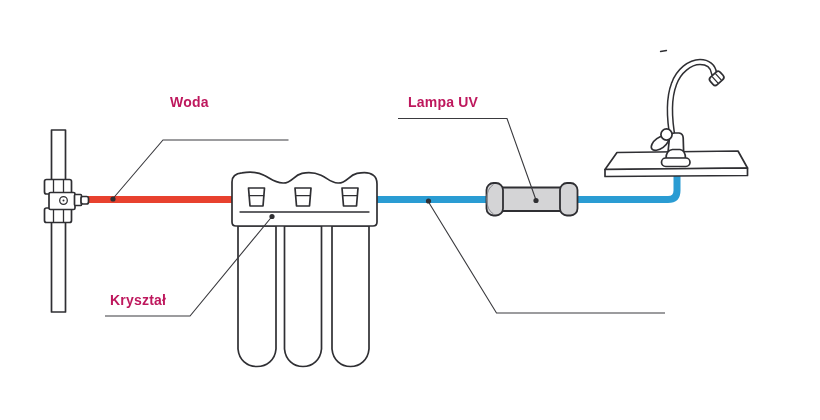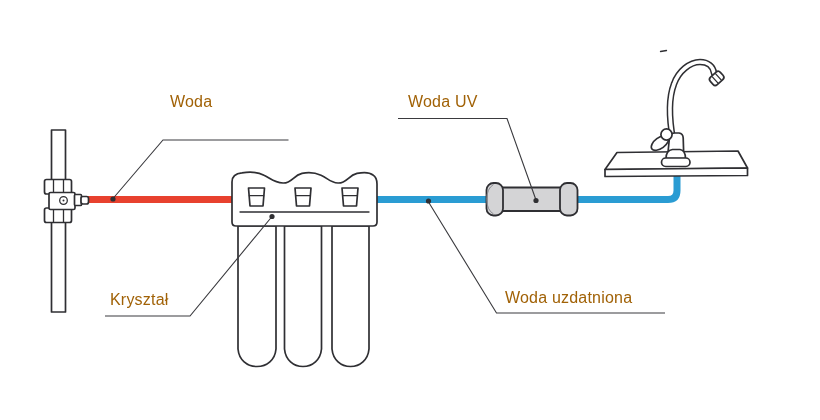--- a/index.html
+++ b/index.html
@@ -7,26 +7,26 @@
     position: relative;
     width: 820px;
     height: 420px;
     background: #ffffff;
     overflow: hidden;
     font-family: "Liberation Sans", sans-serif;
   }
   .stage svg { position: absolute; left: 0; top: 0; }
   .label {
     position: absolute;
-    font-size: 16px;
+    font-size: 14px;
     line-height: 24px;
-    color: #a16207;
+    color: #be185d;
     letter-spacing: 0.2px;
     white-space: nowrap;
-    font-weight: 400;
+    font-weight: 700;
   }
   
   .ln  { fill: #ffffff; stroke: #2f2f33; stroke-width: 1.7; stroke-linejoin: round; }
   .thin{ fill: none;    stroke: #2f2f33; stroke-width: 1.3; stroke-linecap: round; }
   .callout { fill: none; stroke: #3a3a3e; stroke-width: 1.1; }
   .dot { fill: #2f2f33; stroke: none; }
 </style>
 </head>
 <body>
 
@@ -118,19 +118,18 @@
         <path class="callout" d="M665,313 L496.5,313 L428.5,202"></path>
         <circle class="dot" cx="428.5" cy="201" r="2.6"></circle>
       </g>
     </g>
   </svg>
 
   <div class="label" style="left:170px; top:90px;">
     <div>Woda</div>
   </div>
 
-  <div class="label" style="left:408px; top:90px;">Woda UV</div>
+  <div class="label" style="left:408px; top:90px;">Lampa UV</div>
 
   <div class="label" style="left:110px; top:288px;">Kryształ</div>
 
-  <div class="label" style="left:505px; top:286px;">Woda uzdatniona</div>
 
 </div>
 
 </body></html>

